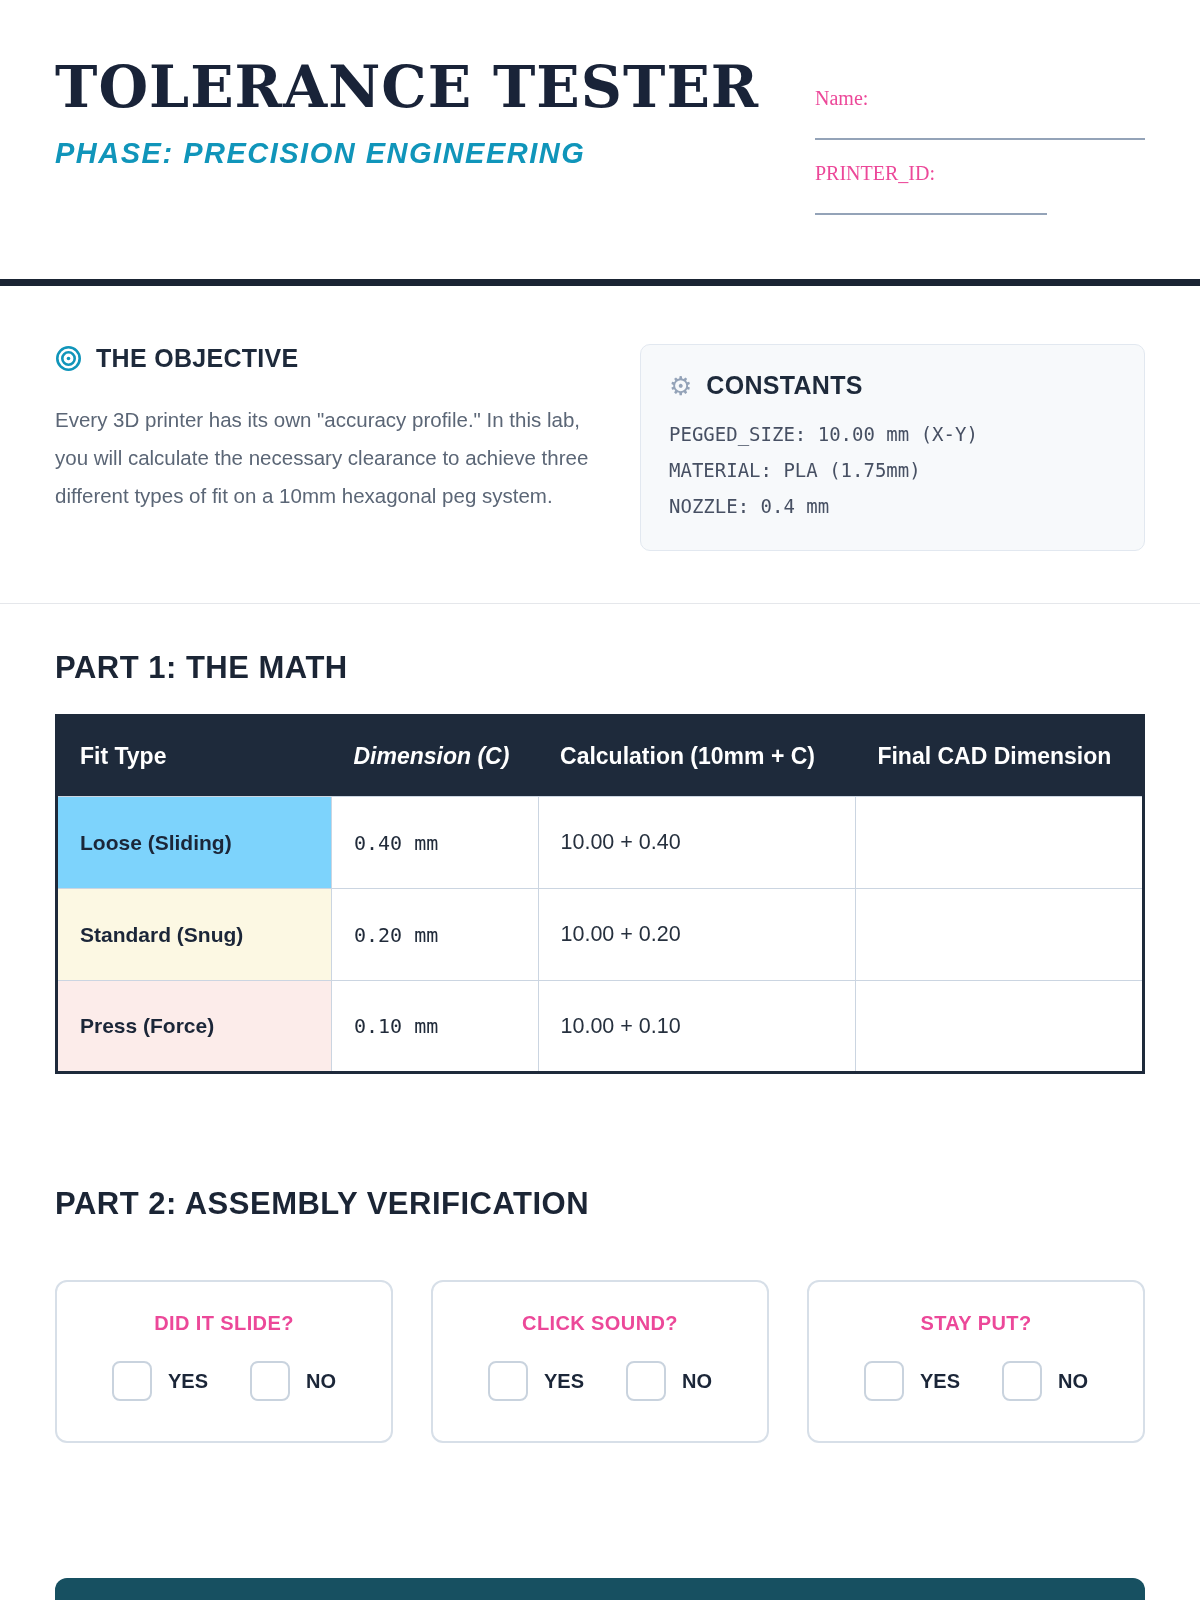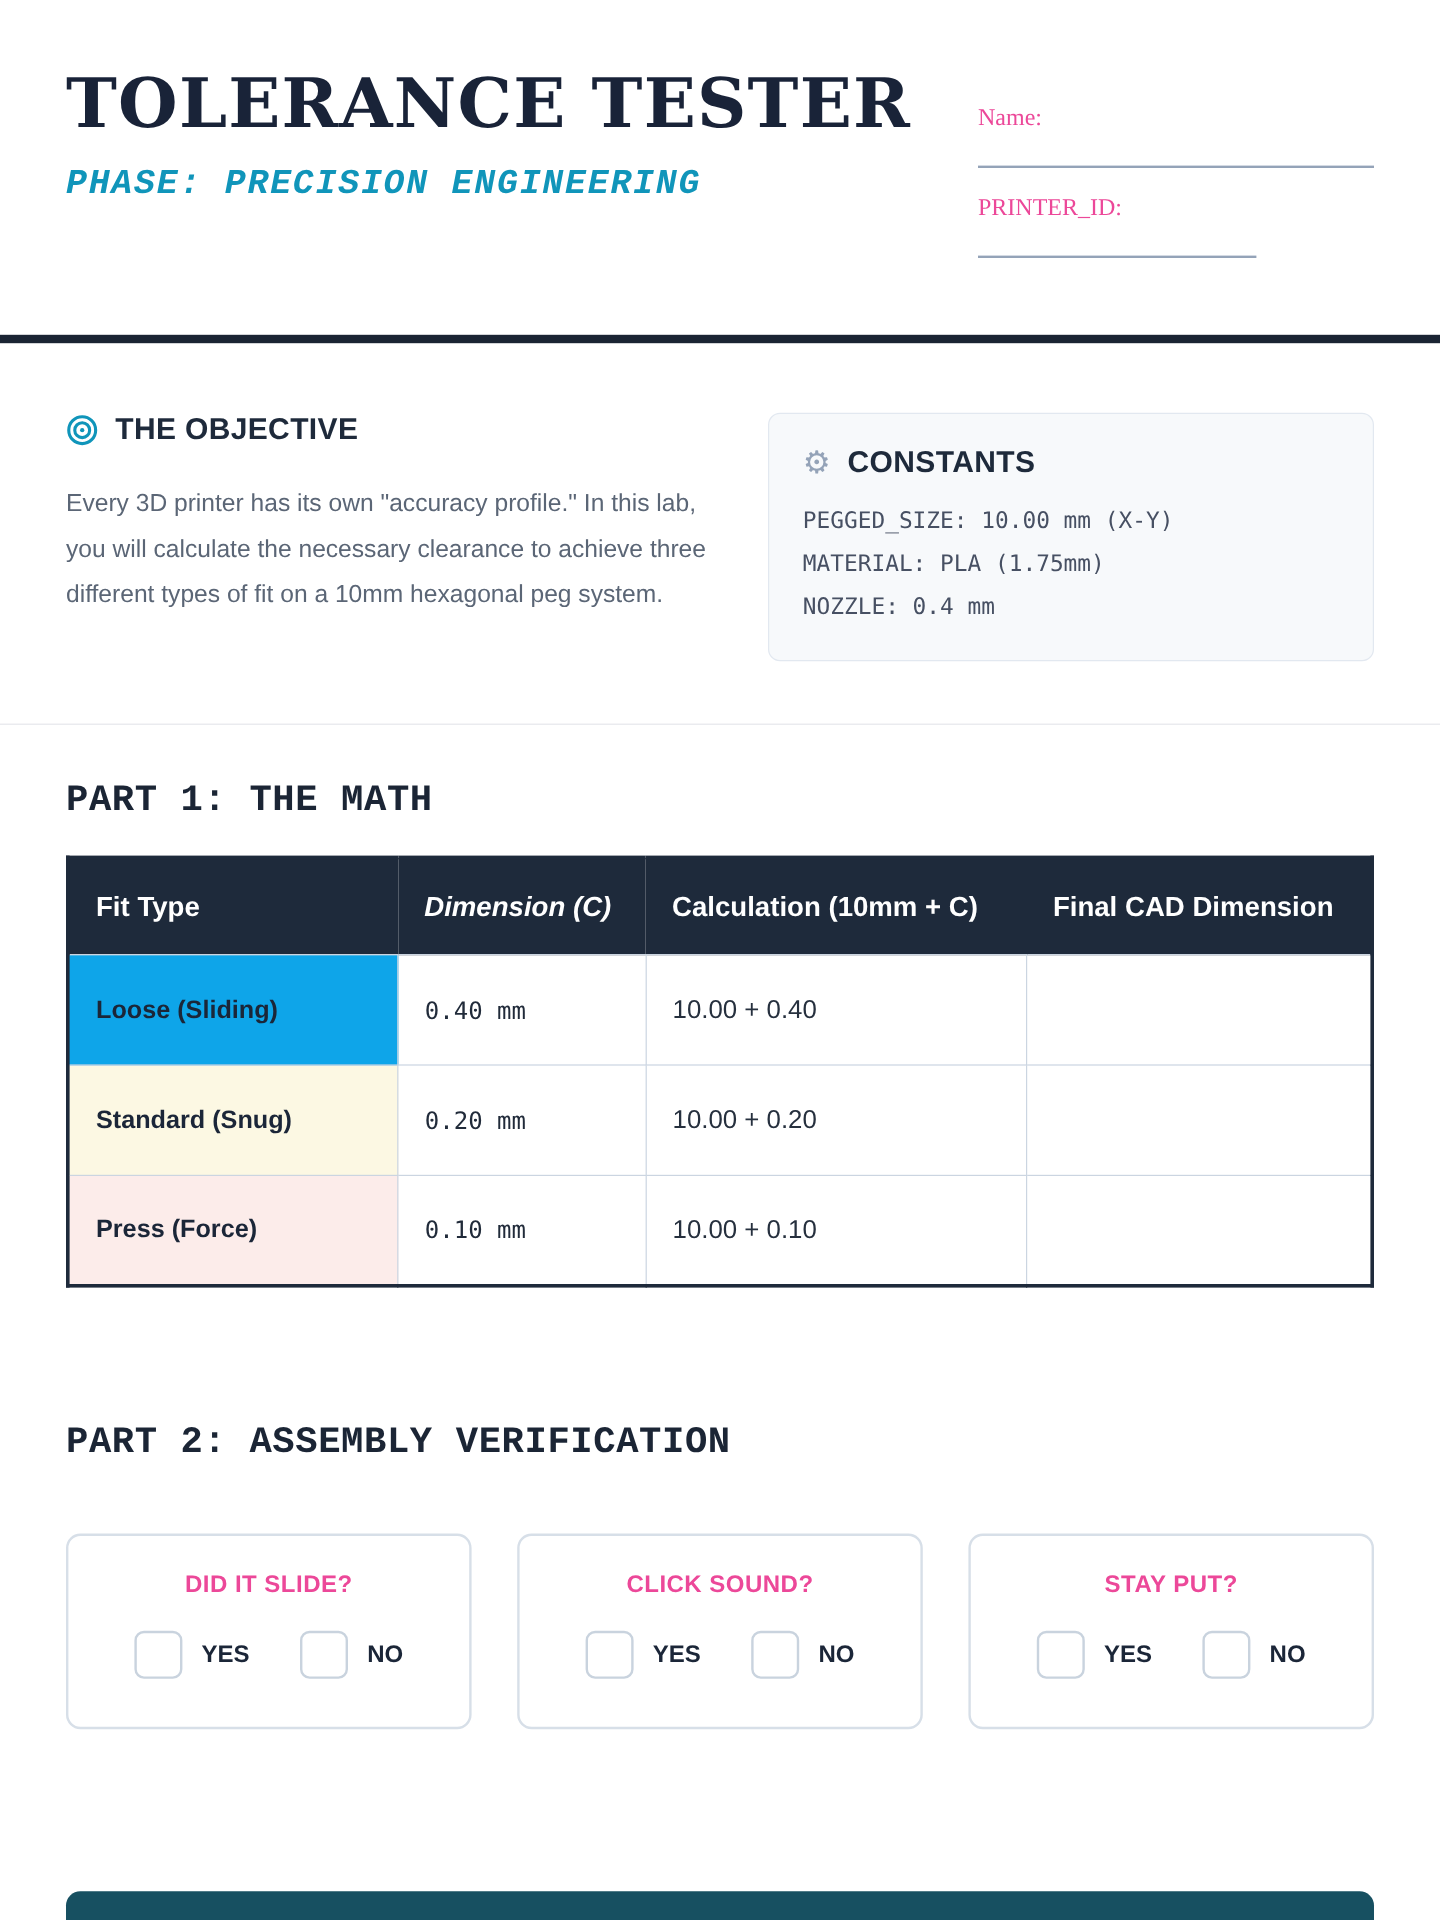--- a/index.html
+++ b/index.html
@@ -10,21 +10,21 @@
 
   
   .header { padding-top: 55px; display: flex; justify-content: space-between; }
   .title {
     font-family: "DejaVu Serif", "Liberation Serif", serif;
     font-weight: 700; font-size: 57px; line-height: 64px;
     color: #192338; letter-spacing: 1px;
   }
   .subtitle {
     margin-top: 18px; font-style: italic; font-weight: 700;
-    font-size: 29px; letter-spacing: 1.5px; color: #1095ba; font-family: Liberation Mono, monospace;
+    font-size: 29px; letter-spacing: 1.5px; color: #1095ba;
   }
   .header-fields { width: 330px; padding-top: 32px; }
   .field-label {
     font-family: Liberation Serif, serif;
     font-size: 20px; color: #ec4899;
   }
   .field-line { border-bottom: 2px solid #94a3b8; height: 30px; margin-bottom: 22px; }
   .field-line.short { width: 232px; }
   .thick-rule { margin-top: 42px; height: 7px; background: #1a2433; width: 100%; }
 
@@ -42,36 +42,36 @@
   }
   .gear-icon { font-family: "DejaVu Sans", sans-serif; font-size: 26px; color: #94a3b8; line-height: 1; }
   .constants-lines {
     margin-top: 16px; font-family: "DejaVu Sans Mono", "Liberation Mono", monospace;
     font-size: 19px; line-height: 36px; color: #475063;
   }
   .soft-divider { margin-top: 52px; height: 1px; background: #e5e7eb; width: 100%; }
 
   
   .part-heading {
-    font-family: Liberation Mono, monospace;
+    font-family: Liberation Sans, sans-serif;
     font-weight: 700; font-size: 31px; color: #1b2535; letter-spacing: 0.5px;
   }
   .part1-heading { margin-top: 46px; }
   .math-table {
     margin-top: 28px; width: 100%; border-collapse: collapse;
     border: 3px solid #1e2a3b;
   }
   .math-table th {
     background: #1e2a3b; color: #ffffff; font-size: 23px; font-weight: 700;
     text-align: left; padding: 26px 22px; border: none;
   }
   .math-table th.italic { font-style: italic; }
   .math-table td { border: 1px solid #cbd5e1; height: 92px; padding: 0 22px; }
   .fit-cell { font-size: 21px; font-weight: 800; color: #1b2638; }
-  .row-green  .fit-cell { background: #0ea5e9; }
+  .row-green  .fit-cell { background: #7dd3fc; }
   .row-yellow .fit-cell { background: #fcf8e3; }
   .row-red    .fit-cell { background: #fcecea; }
   .clearance-cell {
     font-family: "DejaVu Sans Mono", "Liberation Mono", monospace;
     font-size: 20px; color: #212b3a; padding-left: 30px;
   }
   .calc-cell { font-size: 21.5px; color: #26303e; }
   .col-fit { width: 25.3%; } .col-clear { width: 19%; }
   .col-calc { width: 29.2%; } .col-final { width: 26.5%; }
 

